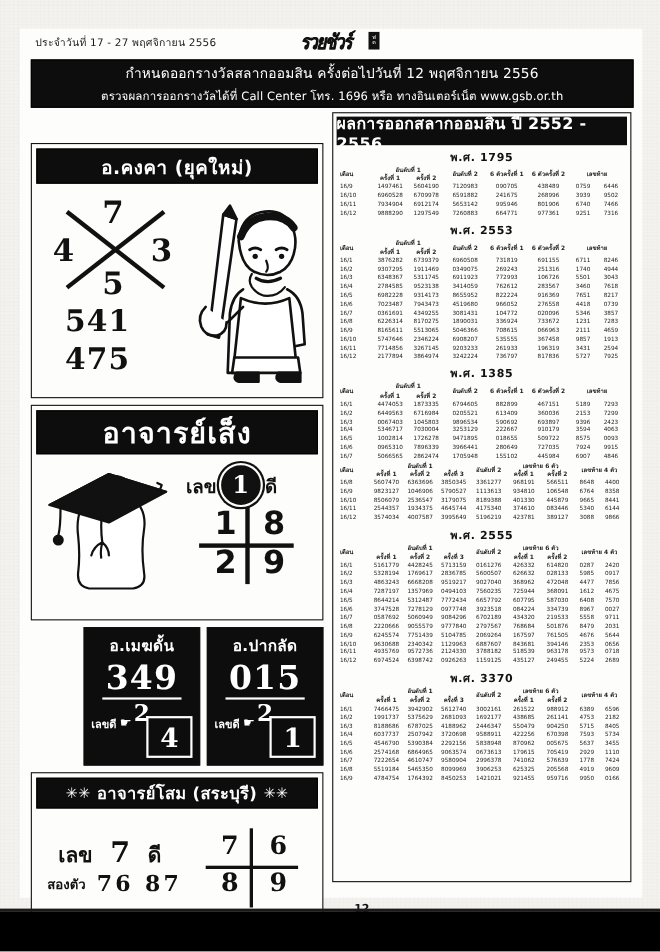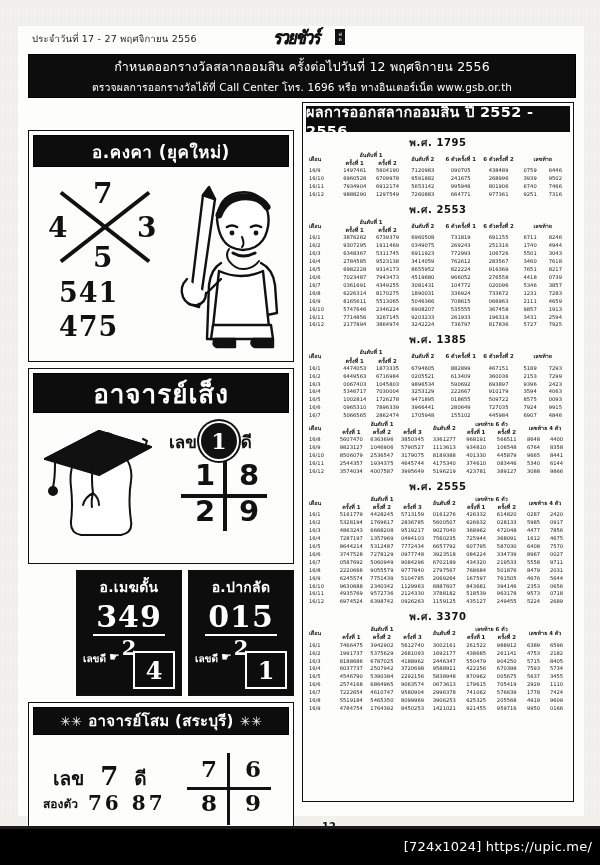--- a/index.html
+++ b/index.html
@@ -1041,14 +1041,13 @@
             </tbody>
           </table>
         </div>
     </div>
 
     <div class="pgno">12</div>
   </div>
 
   <div class="bottomline"></div>
   <div class="footerbar"></div>
-  <div class="footertext">[724x1024] https://upic.me/</div>
 </div>
 
 </body></html>

